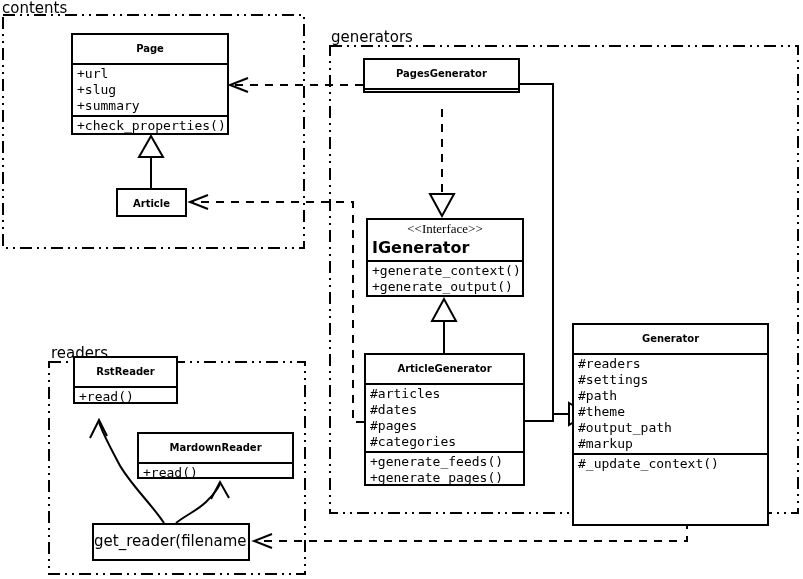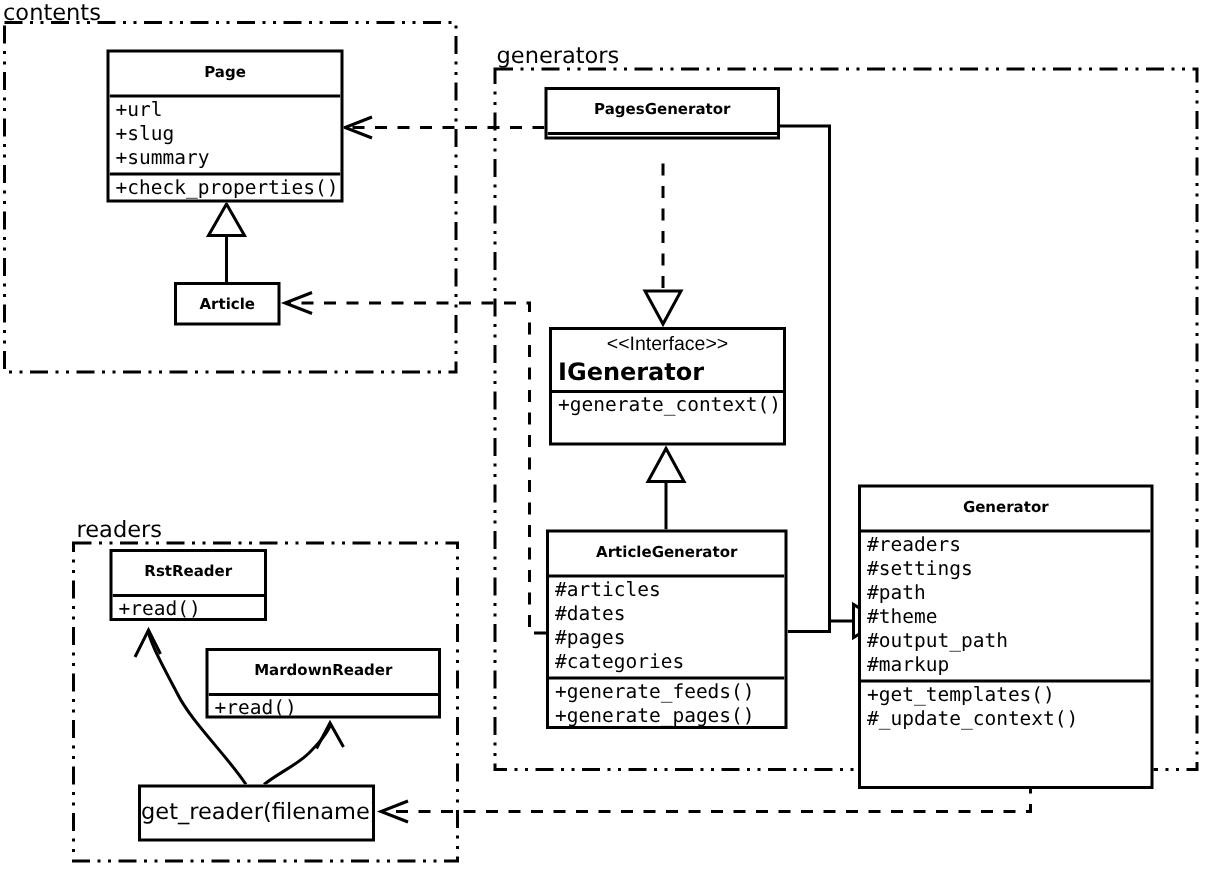--- a/index.html
+++ b/index.html
@@ -9,21 +9,21 @@
   .pkg{fill:none;stroke:#000;stroke-width:2;stroke-dasharray:12 5 2 5 2 5;}
   .edge{fill:none;stroke:#000;stroke-width:2;}
   .dash{fill:none;stroke:#000;stroke-width:2;stroke-dasharray:8 7;}
   .tri{fill:#ffffff;stroke:#000;stroke-width:2;stroke-linejoin:miter;}
   .open{fill:none;stroke:#000;stroke-width:2;}
   .pkg-label{position:absolute;font-size:15px;line-height:15px;white-space:nowrap;}
   .class-box{position:absolute;box-sizing:border-box;background:#ffffff;
              border:2px solid #000;overflow:hidden;}
   .class-title{font-weight:bold;font-size:10px;line-height:24px;padding:2px 4px;
                text-align:center;white-space:nowrap;}
-  .stereotype{font-family:Liberation Sans, sans-serif;
+  .stereotype{font-family:Liberation Serif, serif;
               font-size:13px;line-height:16px;font-weight:normal;text-align:center;}
   .iname{font-weight:bold;font-size:16px;line-height:22px;text-align:left;}
   .titleblock{padding:1px 4px;}
   .members{font-family:"DejaVu Sans Mono","Liberation Mono",monospace;
            font-size:13px;line-height:16px;padding:1px 4px;white-space:nowrap;}
   .sep{border-top:2px solid #000;}
   .fn-label{font-size:15px;line-height:33px;text-align:center;white-space:nowrap;}
 </style>
 </head>
 <body>
@@ -93,20 +93,21 @@
     </div>
   </div>
 
   <div class="class-box" style="left:366px;top:218px;width:158px;height:79px">
     <div class="titleblock">
       <div class="stereotype">&lt;&lt;Interface&gt;&gt;</div>
       <div class="iname">IGenerator</div>
     </div>
     <div class="members sep">
       <div>+generate_context()</div>
+      <div>+generate_output()</div>
     </div>
   </div>
 
   <div class="class-box" style="left:364px;top:353px;width:161px;height:133px">
     <div class="class-title">ArticleGenerator</div>
     <div class="members sep">
       <div>#articles</div>
       <div>#dates</div>
       <div>#pages</div>
       <div>#categories</div>
@@ -121,26 +122,25 @@
     <div class="class-title">Generator</div>
     <div class="members sep">
       <div>#readers</div>
       <div>#settings</div>
       <div>#path</div>
       <div>#theme</div>
       <div>#output_path</div>
       <div>#markup</div>
     </div>
     <div class="members sep">
-      <div>+get_templates()</div>
       <div>#_update_context()</div>
     </div>
   </div>
 
-  <div class="class-box" style="left:73px;top:366px;width:105px;height:48px">
+  <div class="class-box" style="left:73px;top:356px;width:105px;height:48px">
     <div class="class-title">RstReader</div>
     <div class="members sep">
       <div>+read()</div>
     </div>
   </div>
 
   <div class="class-box" style="left:137px;top:432px;width:157px;height:47px">
     <div class="class-title">MardownReader</div>
     <div class="members sep">
       <div>+read()</div>

